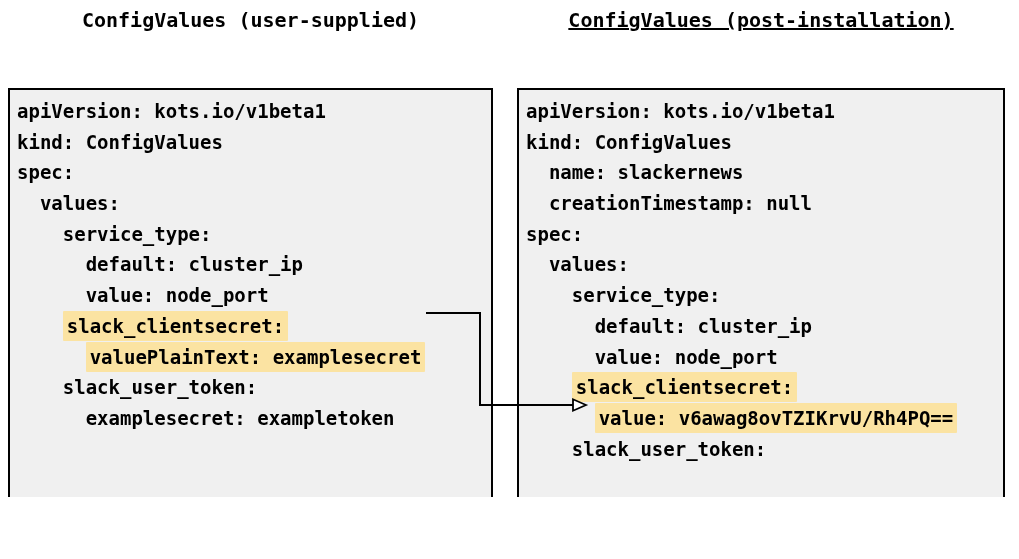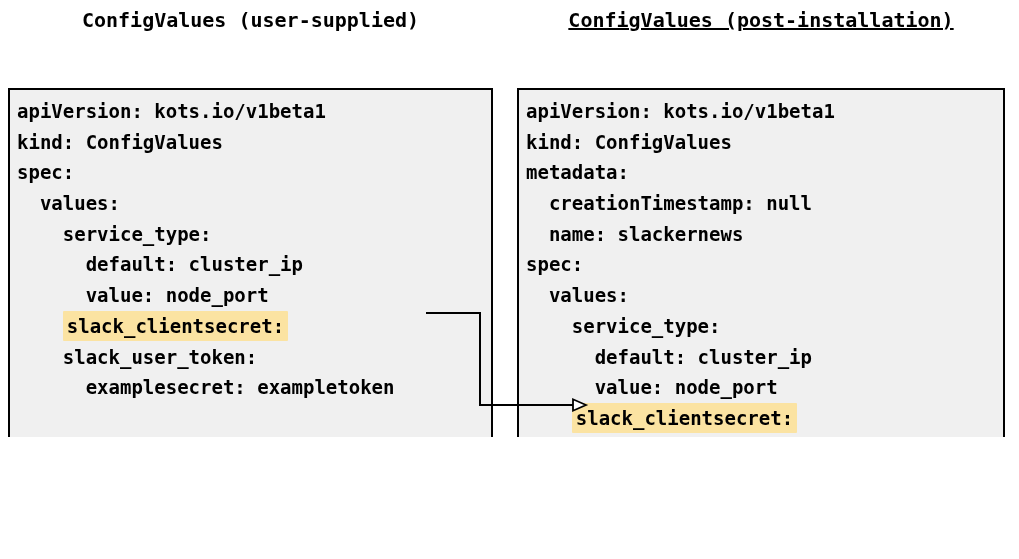--- a/index.html
+++ b/index.html
@@ -9,21 +9,21 @@
   }
   body {
     width: 1019px;
     height: 559px;
     font-family: "DejaVu Sans Mono", "Liberation Mono", monospace;
     color: #000000;
   }
   .canvas {
     position: relative;
     width: 1019px;
-    height: 437px;
+    height: 497px;
     overflow: hidden;
   }
   .panel-title {
     position: absolute;
     top: 4px;
     height: 32px;
     line-height: 32px;
     text-align: center;
     font-size: 20px;
     font-weight: bold;
@@ -76,36 +76,37 @@
 
   <div id="box-left" class="codebox">
       <div class="code-line"><span></span><span>apiVersion: kots.io/v1beta1</span></div>
       <div class="code-line"><span></span><span>kind: ConfigValues</span></div>
       <div class="code-line"><span></span><span>spec:</span></div>
       <div class="code-line"><span>  </span><span>values:</span></div>
       <div class="code-line"><span>    </span><span>service_type:</span></div>
       <div class="code-line"><span>      </span><span>default: cluster_ip</span></div>
       <div class="code-line"><span>      </span><span>value: node_port</span></div>
       <div class="code-line"><span>    </span><span class="hl">slack_clientsecret:</span></div>
+      <div class="code-line"><span>      </span><span class="hl">valuePlainText: examplesecret</span></div>
       <div class="code-line"><span>    </span><span>slack_user_token:</span></div>
       <div class="code-line"><span>      </span><span>examplesecret: exampletoken</span></div>
     </div>
 
   <div id="box-right" class="codebox">
       <div class="code-line"><span></span><span>apiVersion: kots.io/v1beta1</span></div>
       <div class="code-line"><span></span><span>kind: ConfigValues</span></div>
-      <div class="code-line"><span></span><span>metadata:</span></div>
+      <div class="code-line"><span>  </span><span>name: slackernews</span></div>
       <div class="code-line"><span>  </span><span>creationTimestamp: null</span></div>
-      <div class="code-line"><span>  </span><span>name: slackernews</span></div>
       <div class="code-line"><span></span><span>spec:</span></div>
       <div class="code-line"><span>  </span><span>values:</span></div>
       <div class="code-line"><span>    </span><span>service_type:</span></div>
       <div class="code-line"><span>      </span><span>default: cluster_ip</span></div>
       <div class="code-line"><span>      </span><span>value: node_port</span></div>
       <div class="code-line"><span>    </span><span class="hl">slack_clientsecret:</span></div>
+      <div class="code-line"><span>      </span><span class="hl">value: v6awag8ovTZIKrvU/Rh4PQ==</span></div>
       <div class="code-line"><span>    </span><span>slack_user_token:</span></div>
       <div class="code-line"><span>      </span></div>
     </div>
 
   <svg class="arrow-overlay" viewBox="0 0 1019 559">
     <polyline points="426,313 480,313 480,405 573,405" fill="none" stroke="#000000" stroke-width="2"></polyline>
     <polygon points="586,405 573,399.3 573,410.7" fill="#ffffff" stroke="#000000" stroke-width="1.8" stroke-linejoin="miter"></polygon>
   </svg>
 
 </div>

